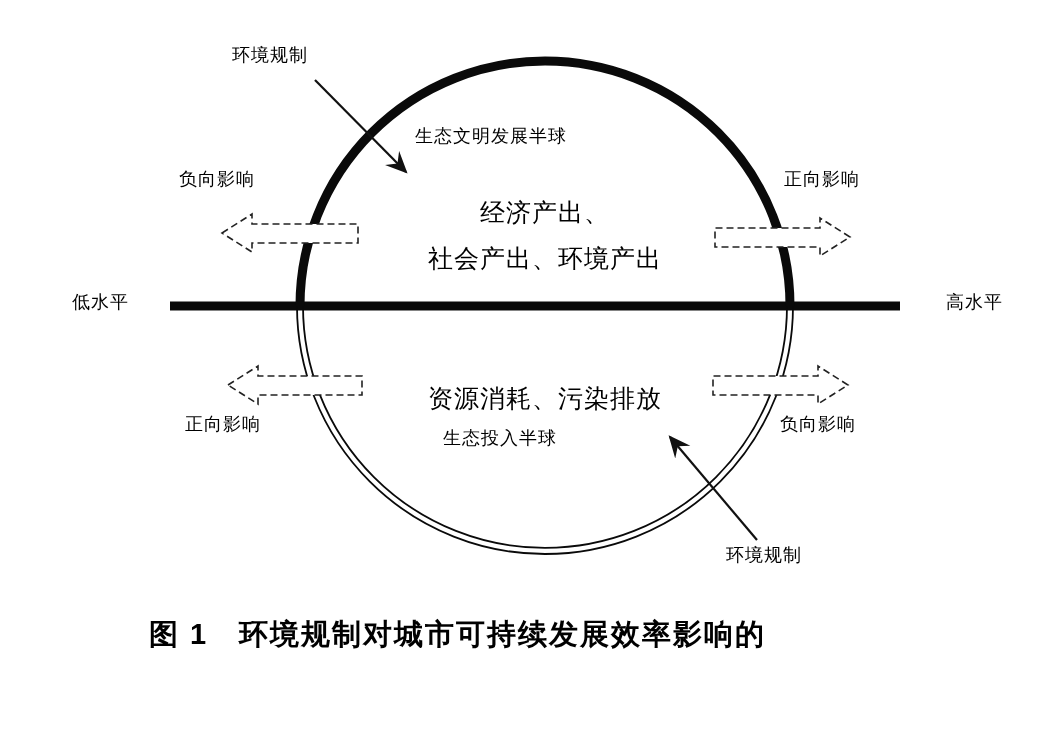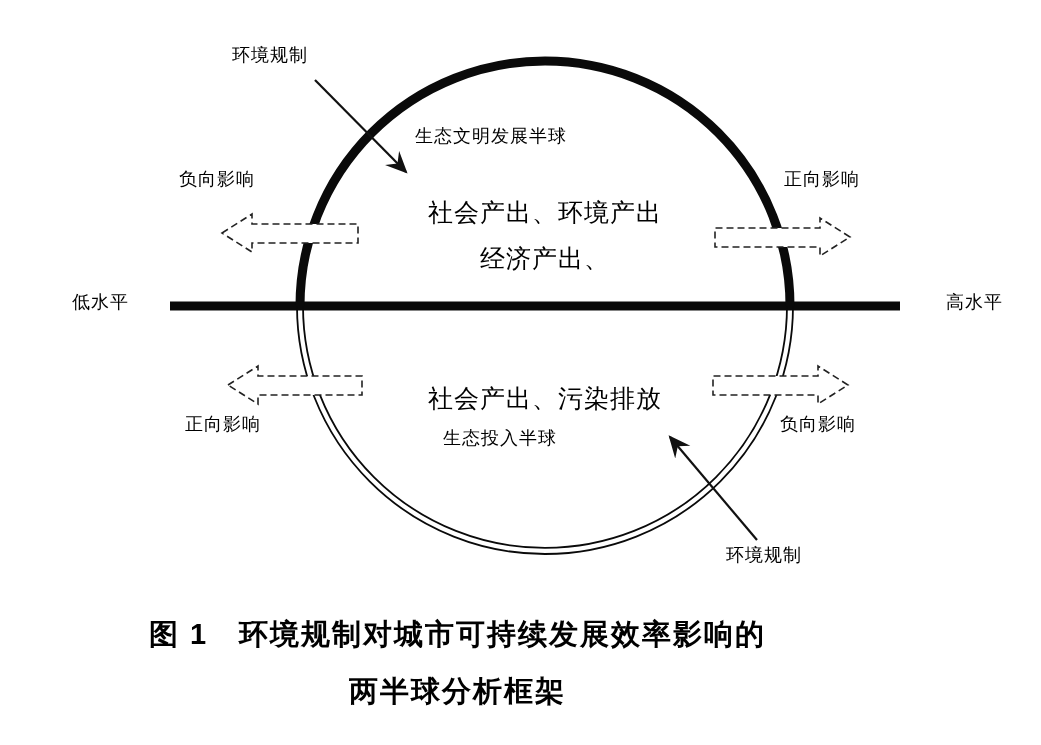--- a/index.html
+++ b/index.html
@@ -66,29 +66,28 @@
   </svg>
 
   <div class="lbl" style="left:72px;top:290px;">低水平</div>
   <div class="lbl" style="left:918px;top:290px;margin-left:28px;">高水平</div>
 
   <div class="lbl" style="left:232px;top:43px;">环境规制</div>
   <div class="lbl" style="left:726px;top:543px;">环境规制</div>
 
   <div class="lbl" style="left:415px;top:124px;">生态文明发展半球</div>
   <div class="center-block" style="left:345px;top:190px;width:400px;">
+    <span>经济产出、</span>
     <span>社会产出、环境产出</span>
-    <span>经济产出、</span>
   </div>
   <div class="lbl" style="left:179px;top:167px;">负向影响</div>
   <div class="lbl" style="left:784px;top:167px;">正向影响</div>
 
   <div class="center-block" style="left:345px;top:376px;width:400px;">
-    <span>社会产出、污染排放</span>
+    <span>资源消耗、污染排放</span>
   </div>
   <div class="lbl" style="left:443px;top:426px;">生态投入半球</div>
   <div class="lbl" style="left:185px;top:412px;">正向影响</div>
   <div class="lbl" style="left:780px;top:412px;">负向影响</div>
 
   <div class="caption" style="top:615px;">图 1　环境规制对城市可持续发展效率影响的</div>
-  <div class="caption" style="top:672px;">两半球分析框架</div>
 
 </div>
 
 </body></html>

